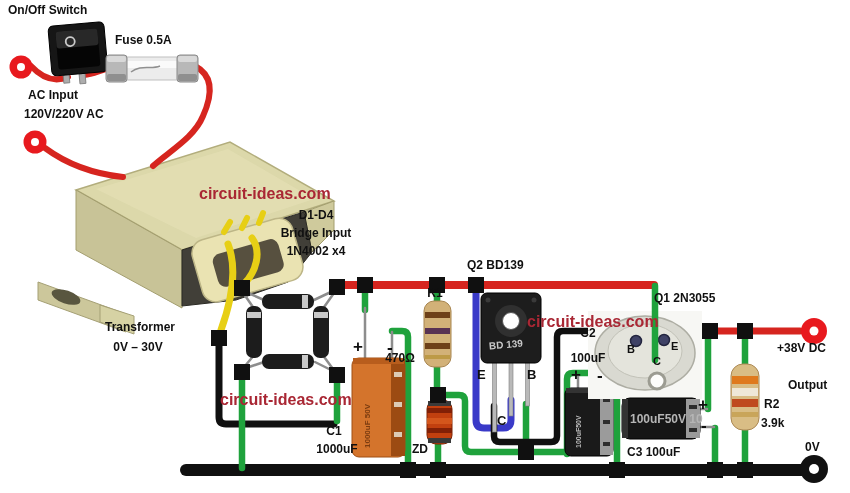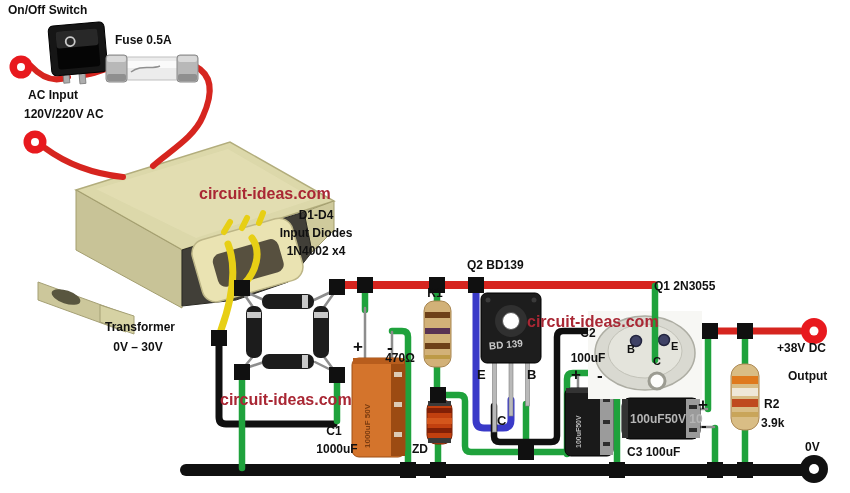--- a/index.html
+++ b/index.html
@@ -246,36 +246,36 @@
   </g>
 </svg>
 
   <div class="lbl" style="left:8px;top:4px;">On/Off Switch</div>
   <div class="lbl" style="left:115px;top:34px;">Fuse 0.5A</div>
   <div class="lbl" style="left:28px;top:89px;">AC Input</div>
   <div class="lbl" style="left:24px;top:108px;">120V/220V AC</div>
   <div class="lbl ctr" style="left:140px;top:321px;text-align:right;">Transformer</div>
   <div class="lbl ctr" style="left:138px;top:341px;">0V – 30V</div>
   <div class="lbl ctr" style="left:316px;top:209px;">D1-D4</div>
-  <div class="lbl ctr" style="left:316px;top:227px;">Input Diodes</div>
+  <div class="lbl ctr" style="left:316px;top:227px;">Bridge Input</div>
   <div class="lbl ctr" style="left:316px;top:245px;">1N4002 x4</div>
   <div class="lbl ctr" style="left:402px;top:287px;margin-left:33px;">R1</div>
   <div class="lbl ctr" style="left:400px;top:305px;margin-top:47px;">470Ω</div>
   <div class="lbl ctr" style="left:334px;top:425px;">C1</div>
   <div class="lbl ctr" style="left:337px;top:443px;">1000uF</div>
   <div class="lbl" style="left:412px;top:443px;">ZD</div>
   <div class="lbl" style="left:467px;top:259px;">Q2 BD139</div>
   <div class="lbl ctr" style="left:588px;top:327px;">C2</div>
   <div class="lbl ctr" style="left:588px;top:352px;">100uF</div>
-  <div class="lbl" style="left:654px;top:280px;">Q1 2N3055</div>
+  <div class="lbl" style="left:654px;top:292px;">Q1 2N3055</div>
   <div class="lbl" style="left:627px;top:446px;">C3 100uF</div>
   <div class="lbl" style="left:764px;top:398px;">R2</div>
   <div class="lbl" style="left:761px;top:417px;">3.9k</div>
   <div class="lbl" style="left:777px;top:342px;">+38V DC</div>
-  <div class="lbl" style="left:788px;top:370px;">Output</div>
+  <div class="lbl" style="left:788px;top:379px;">Output</div>
   <div class="lbl" style="left:805px;top:441px;">0V</div>
 
   <div class="wm" style="left:199px;top:178px;">circuit-ideas.com</div>
   <div class="wm" style="left:220px;top:384px;">circuit-ideas.com</div>
   <div class="wm" style="left:527px;top:306px;">circuit-ideas.com</div>
 
   <div class="pin" style="left:477px;top:368px;">E</div>
   <div class="pin" style="left:527px;top:368px;">B</div>
   <div class="pin" style="left:497px;top:414px;">C</div>
   <div class="pin pin-sm" style="left:627px;top:344px;">B</div>

